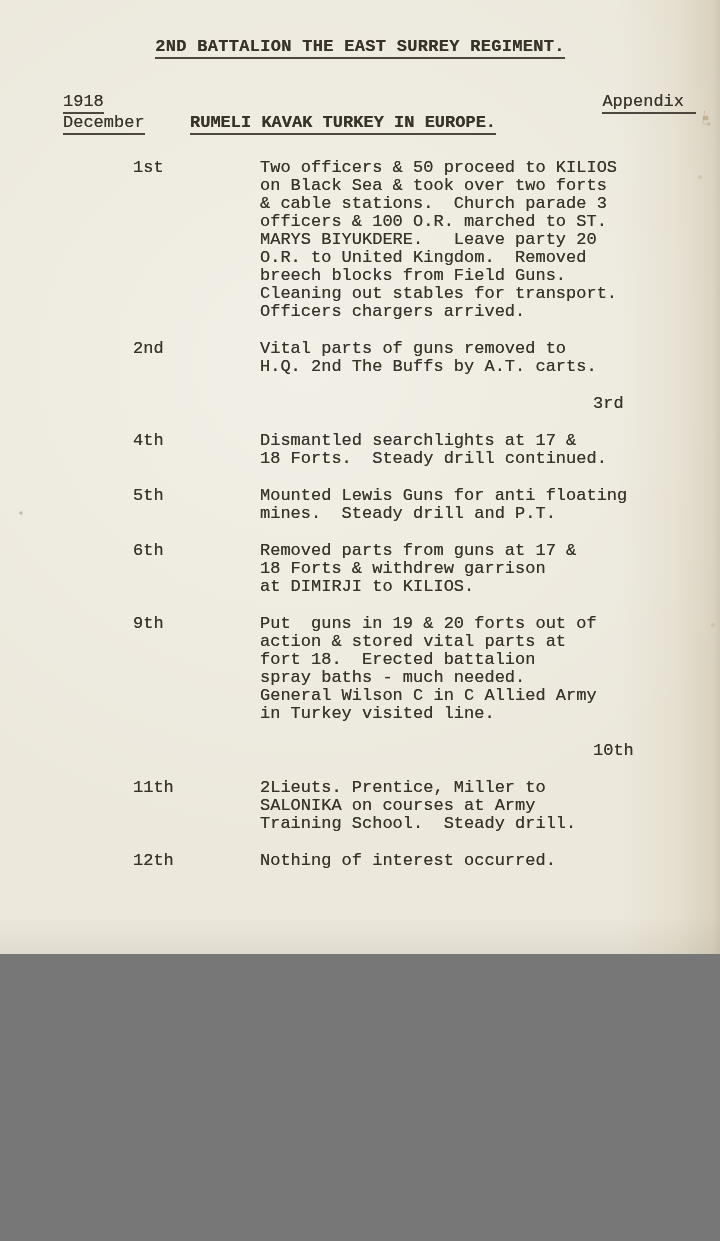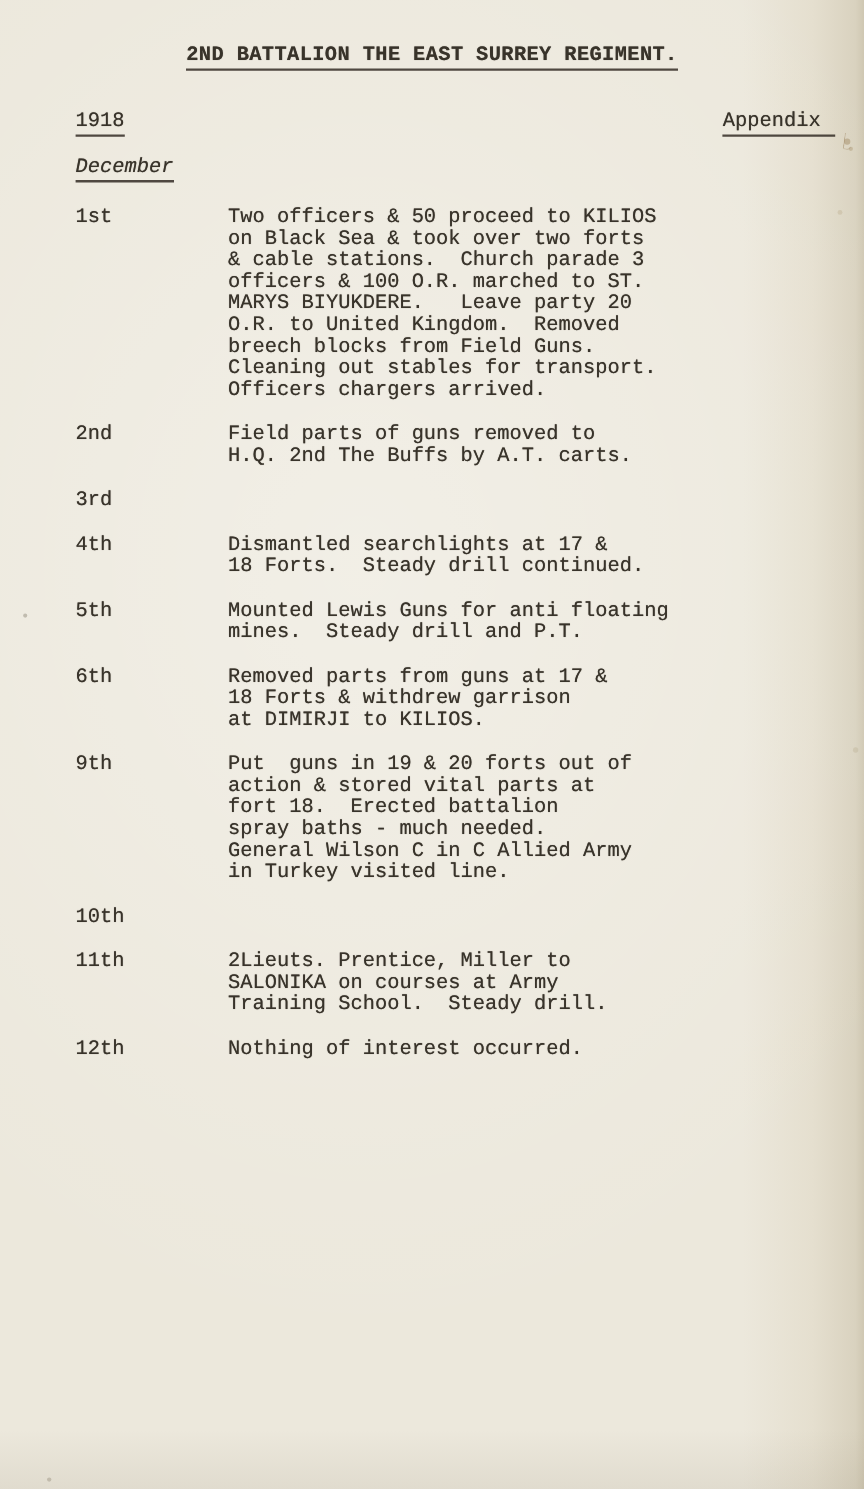--- a/index.html
+++ b/index.html
@@ -1,18 +1,18 @@
 <!DOCTYPE html>
 <html><head>
 <meta charset="utf-8">
 <style>
   html,body{margin:0;padding:0;background:#777;}
   .page{
     position:relative;
-    width:720px;height:1241px;
+    width:720px;height:954px;
     margin:0 auto;
     overflow:hidden;
     font-family:"Liberation Mono", monospace;
     font-size:17px;
     line-height:18px;
     color:#38332a;
     text-shadow:0 0 0.6px rgba(52,46,38,0.75);
     background:
       linear-gradient(to bottom, rgba(0,0,0,0) 96%, rgba(120,108,85,0.10) 100%),
       radial-gradient(120% 85% at 42% 38%, rgba(255,255,255,0.30), rgba(255,255,255,0) 62%),
@@ -43,36 +43,36 @@
   .title{
     font-weight:700;
     letter-spacing:0.3px;
   }
   .header-row{
     display:flex;
     justify-content:space-between;
     align-items:baseline;
     padding-left:63px;
     padding-right:24px;
-    margin-bottom:17px;
   }
   .appendix{padding-right:12px;}
   .subheader-row{
     display:flex;
     align-items:baseline;
     padding-left:63px;
     margin-bottom:24px;
   }
-  .month-cell{width:127px;flex:0 0 127px;font-style:italic;}
+  .month-cell{width:127px;flex:0 0 127px;}
   .location{font-weight:700;}
   .entries{padding-left:63px;}
   .entry{
     display:flex;
     align-items:flex-start;
     margin-bottom:19px;
+    justify-content:flex-end;
   }
   .day-cell{
     width:127px;flex:0 0 127px;
   }
   .entry-text{
     white-space:pre-wrap;
     width:460px;
   }
   .pencil-mark{
     position:absolute;
@@ -93,38 +93,39 @@
     <span class="title u">2ND BATTALION THE EAST SURREY REGIMENT.</span>
   </div>
 
   <div class="header-row">
     <span class="u">1918</span>
     <span class="u appendix">Appendix</span>
   </div>
 
   <div class="subheader-row">
     <span class="month-cell"><span class="u">December</span></span>
+    <span class="location u">RUMELI KAVAK TURKEY IN EUROPE.</span>
   </div>
 
   <div class="entries">
     <div class="entry">
       <span class="day-cell">1st</span>
       <span class="entry-text">Two officers &amp; 50 proceed to KILIOS
 on Black Sea &amp; took over two forts
 &amp; cable stations.  Church parade 3
 officers &amp; 100 O.R. marched to ST.
 MARYS BIYUKDERE.   Leave party 20
 O.R. to United Kingdom.  Removed
 breech blocks from Field Guns.
 Cleaning out stables for transport.
 Officers chargers arrived.</span>
     </div>
     <div class="entry">
       <span class="day-cell">2nd</span>
-      <span class="entry-text">Field parts of guns removed to
+      <span class="entry-text">Vital parts of guns removed to
 H.Q. 2nd The Buffs by A.T. carts.</span>
     </div>
     <div class="entry">
       <span class="day-cell">3rd</span>
     </div>
     <div class="entry">
       <span class="day-cell">4th</span>
       <span class="entry-text">Dismantled searchlights at 17 &amp;
 18 Forts.  Steady drill continued.</span>
     </div>

